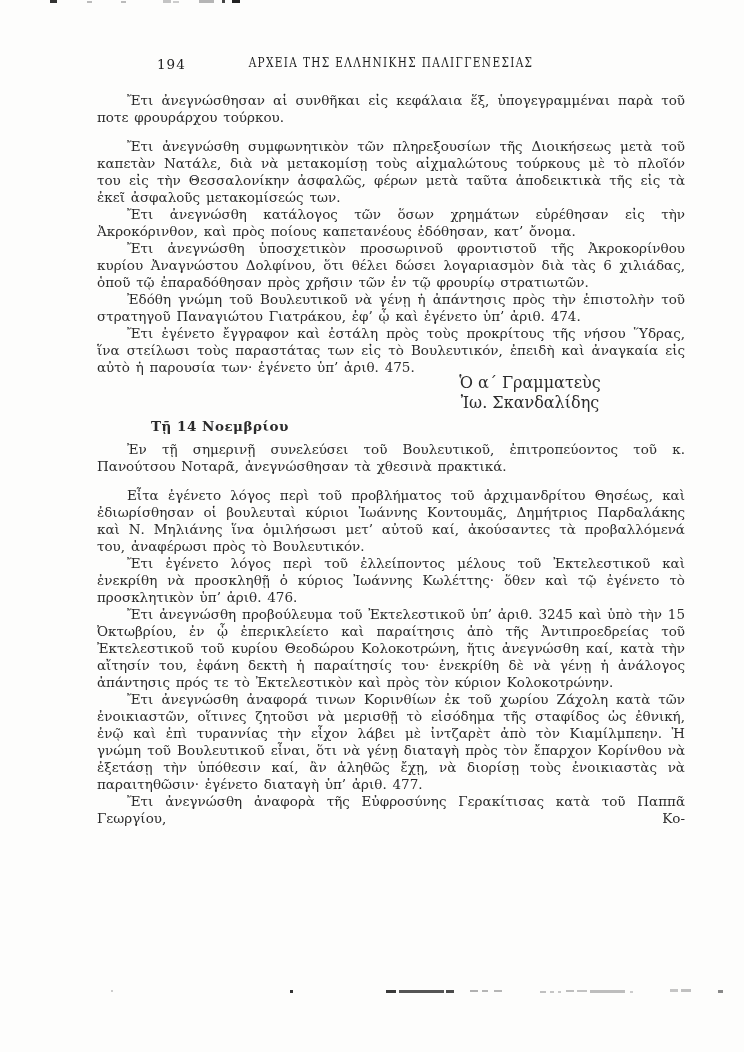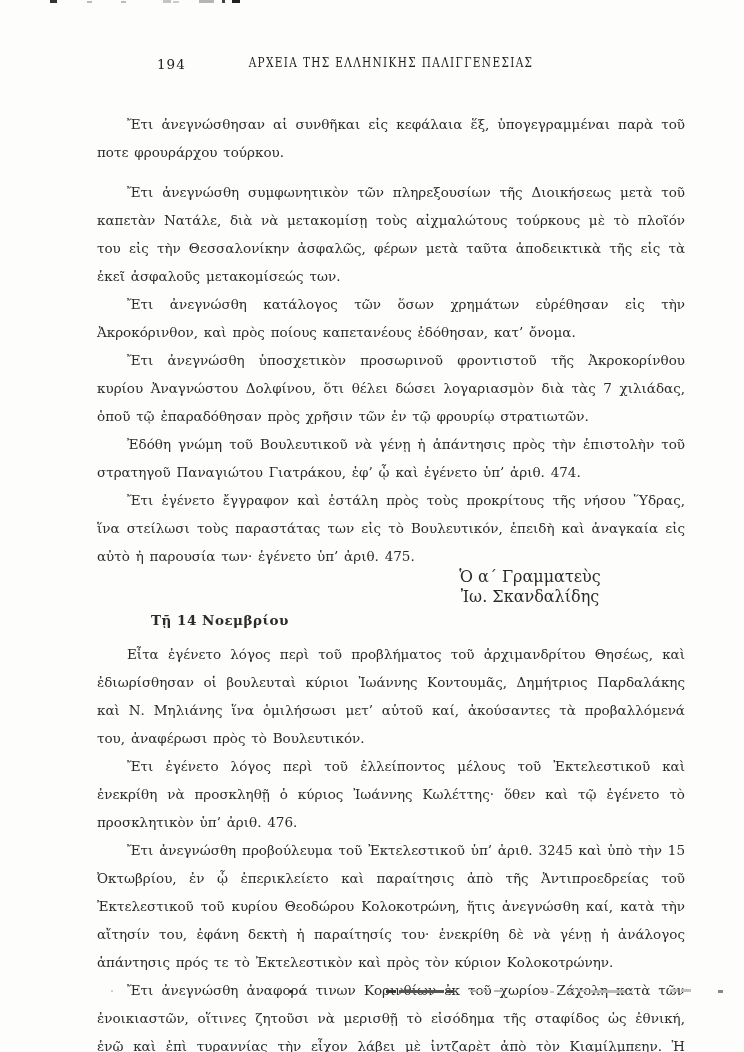--- a/index.html
+++ b/index.html
@@ -11,39 +11,39 @@
     color: #2b2b2b;
   }
   .sheet { position: relative; width: 744px; height: 1052px; }
 
   .page-body {
     position: absolute;
     left: 97px; top: 55px;
     width: 588px;
   }
 
-  .header { position: relative; height: 16px; margin-bottom: 39px; }
+  .header { position: relative; height: 16px; margin-bottom: 21px; }
   .pagenum {
     position: absolute; left: 60px; top: 1px;
     font-size: 13.5px; letter-spacing: 1px; color: #222;
   }
   .running-title {
     text-align: center;
     font-size: 12.5px;
     letter-spacing: 1.6px;
     color: #1e1e1e;
     transform: scaleX(0.84);
     transform-origin: 50% 50%;
     white-space: nowrap;
   }
 
   p.para {
     margin: 0;
     font-size: 13.5px;
-    line-height: 28px;
+    line-height: 17px;
     text-align: justify;
     text-indent: 30px;
     word-spacing: 1.5px;
     color: #2b2b2b;
   }
   p.para.gap2 { margin-top: 12px; }
   p.para.cont { text-align-last: justify; }
 
   .signature {
     width: 200px;
@@ -82,32 +82,33 @@
   <div class="page-body">
 
     <div class="header">
       <span class="pagenum">194</span>
       <div class="running-title">ΑΡΧΕΙΑ ΤΗΣ ΕΛΛΗΝΙΚΗΣ ΠΑΛΙΓΓΕΝΕΣΙΑΣ</div>
     </div>
 
     <p class="para">Ἔτι ἀνεγνώσθησαν αἱ συνθῆκαι εἰς κεφάλαια ἕξ, ὑπογεγραμμέναι παρὰ τοῦ ποτε φρουράρχου τούρκου.</p>
     <p class="para gap2">Ἔτι ἀνεγνώσθη συμφωνητικὸν τῶν πληρεξουσίων τῆς Διοικήσεως μετὰ τοῦ καπετὰν Νατάλε, διὰ νὰ μετακομίσῃ τοὺς αἰχμαλώτους τούρκους μὲ τὸ πλοῖόν του εἰς τὴν Θεσσαλονίκην ἀσφαλῶς, φέρων μετὰ ταῦτα ἀποδεικτικὰ τῆς εἰς τὰ ἐκεῖ ἀσφαλοῦς μετακομίσεώς των.</p>
     <p class="para">Ἔτι ἀνεγνώσθη κατάλογος τῶν ὅσων χρημάτων εὑρέθησαν εἰς τὴν Ἀκροκόρινθον, καὶ πρὸς ποίους καπετανέους ἐδόθησαν, κατ’ ὄνομα.</p>
-    <p class="para">Ἔτι ἀνεγνώσθη ὑποσχετικὸν προσωρινοῦ φροντιστοῦ τῆς Ἀκροκορίνθου κυρίου Ἀναγνώστου Δολφίνου, ὅτι θέλει δώσει λογαριασμὸν διὰ τὰς 7 χιλιάδας, ὁποῦ τῷ ἐπαραδόθησαν πρὸς χρῆσιν τῶν ἐν τῷ φρουρίῳ στρατιωτῶν.</p>
+    <p class="para">Ἔτι ἀνεγνώσθη ὑποσχετικὸν προσωρινοῦ φροντιστοῦ τῆς Ἀκροκορίνθου κυρίου Ἀναγνώστου Δολφίνου, ὅτι θέλει δώσει λογαριασμὸν διὰ τὰς 6 χιλιάδας, ὁποῦ τῷ ἐπαραδόθησαν πρὸς χρῆσιν τῶν ἐν τῷ φρουρίῳ στρατιωτῶν.</p>
     <p class="para">Ἐδόθη γνώμη τοῦ Βουλευτικοῦ νὰ γένῃ ἡ ἀπάντησις πρὸς τὴν ἐπιστολὴν τοῦ στρατηγοῦ Παναγιώτου Γιατράκου, ἐφ’ ᾧ καὶ ἐγένετο ὑπ’ ἀριθ. 474.</p>
     <p class="para">Ἔτι ἐγένετο ἔγγραφον καὶ ἐστάλη πρὸς τοὺς προκρίτους τῆς νήσου Ὕδρας, ἵνα στείλωσι τοὺς παραστάτας των εἰς τὸ Βουλευτικόν, ἐπειδὴ καὶ ἀναγκαία εἰς αὐτὸ ἡ παρουσία των· ἐγένετο ὑπ’ ἀριθ. 475.</p>
 
     <div class="signature">
       <div>Ὁ α´ Γραμματεὺς</div>
       <div>Ἰω. Σκανδαλίδης</div>
     </div>
 
     <div class="date-heading">Τῇ 14 Νοεμβρίου</div>
 
     <div class="section-2">
+      <p class="para">Ἐν τῇ σημερινῇ συνελεύσει τοῦ Βουλευτικοῦ, ἐπιτροπεύοντος τοῦ κ. Πανούτσου Νοταρᾶ, ἀνεγνώσθησαν τὰ χθεσινὰ πρακτικά.</p>
       <p class="para gap2">Εἶτα ἐγένετο λόγος περὶ τοῦ προβλήματος τοῦ ἀρχιμανδρίτου Θησέως, καὶ ἐδιωρίσθησαν οἱ βουλευταὶ κύριοι Ἰωάννης Κοντουμᾶς, Δημήτριος Παρδαλάκης καὶ Ν. Μηλιάνης ἵνα ὁμιλήσωσι μετ’ αὐτοῦ καί, ἀκούσαντες τὰ προβαλλόμενά του, ἀναφέρωσι πρὸς τὸ Βουλευτικόν.</p>
       <p class="para">Ἔτι ἐγένετο λόγος περὶ τοῦ ἐλλείποντος μέλους τοῦ Ἐκτελεστικοῦ καὶ ἐνεκρίθη νὰ προσκληθῇ ὁ κύριος Ἰωάννης Κωλέττης· ὅθεν καὶ τῷ ἐγένετο τὸ προσκλητικὸν ὑπ’ ἀριθ. 476.</p>
       <p class="para">Ἔτι ἀνεγνώσθη προβούλευμα τοῦ Ἐκτελεστικοῦ ὑπ’ ἀριθ. 3245 καὶ ὑπὸ τὴν 15 Ὀκτωβρίου, ἐν ᾧ ἐπερικλείετο καὶ παραίτησις ἀπὸ τῆς Ἀντιπροεδρείας τοῦ Ἐκτελεστικοῦ τοῦ κυρίου Θεοδώρου Κολοκοτρώνη, ἥτις ἀνεγνώσθη καί, κατὰ τὴν αἴτησίν του, ἐφάνη δεκτὴ ἡ παραίτησίς του· ἐνεκρίθη δὲ νὰ γένῃ ἡ ἀνάλογος ἀπάντησις πρός τε τὸ Ἐκτελεστικὸν καὶ πρὸς τὸν κύριον Κολοκοτρώνην.</p>
       <p class="para">Ἔτι ἀνεγνώσθη ἀναφορά τινων Κορινθίων ἐκ τοῦ χωρίου Ζάχολη κατὰ τῶν ἐνοικιαστῶν, οἵτινες ζητοῦσι νὰ μερισθῇ τὸ εἰσόδημα τῆς σταφίδος ὡς ἐθνική, ἐνῷ καὶ ἐπὶ τυραννίας τὴν εἶχον λάβει μὲ ἰντζαρὲτ ἀπὸ τὸν Κιαμίλμπεην. Ἡ γνώμη τοῦ Βουλευτικοῦ εἶναι, ὅτι νὰ γένῃ διαταγὴ πρὸς τὸν ἔπαρχον Κορίνθου νὰ ἐξετάσῃ τὴν ὑπόθεσιν καί, ἂν ἀληθῶς ἔχῃ, νὰ διορίσῃ τοὺς ἐνοικιαστὰς νὰ παραιτηθῶσιν· ἐγένετο διαταγὴ ὑπ’ ἀριθ. 477.</p>
       <p class="para cont">Ἔτι ἀνεγνώσθη ἀναφορὰ τῆς Εὐφροσύνης Γερακίτισας κατὰ τοῦ Παππᾶ Γεωργίου, Κο-</p>
     </div>
 
   </div>
 
   <span class="artifact" style="left:111px;top:990px;width:2px;height:2px;background:#ccc;"></span>

